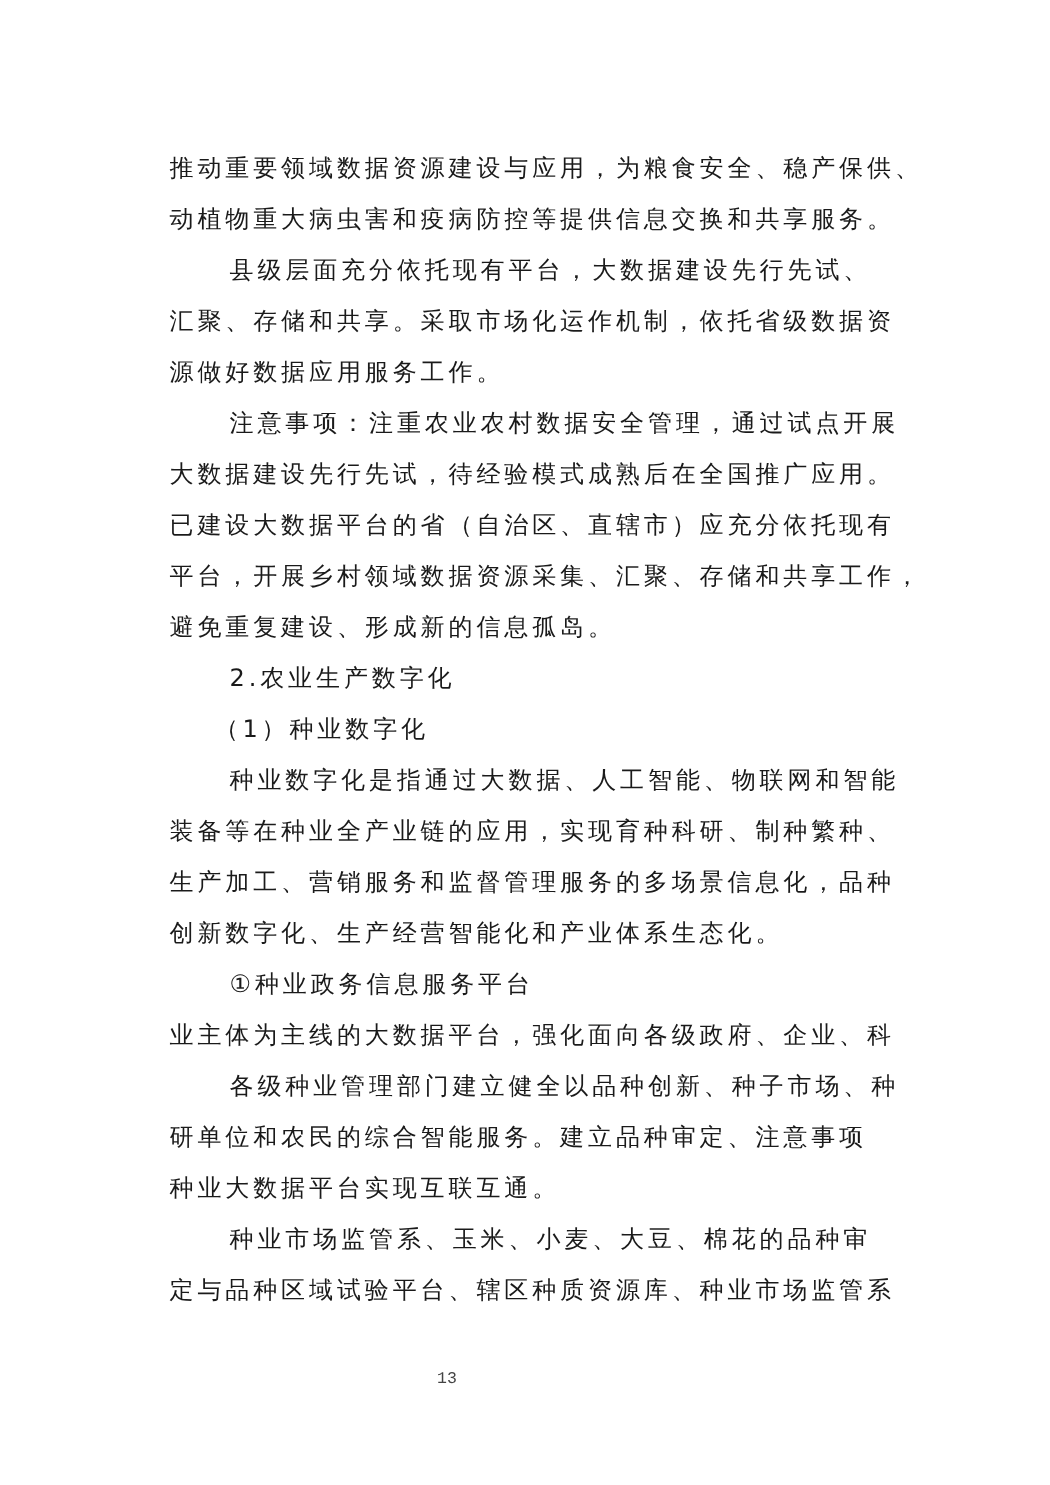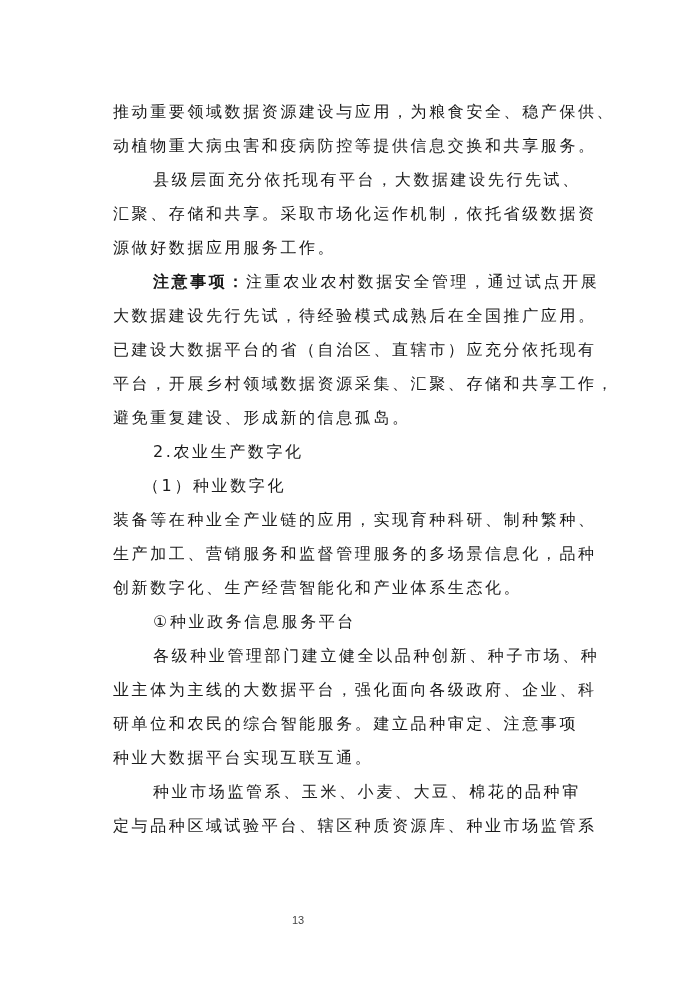--- a/index.html
+++ b/index.html
@@ -2,46 +2,47 @@
 <html><head>
 <meta charset="utf-8">
 <style>
   html, body { margin: 0; padding: 0; background: #ffffff; }
   body { width: 700px; height: 990px; position: relative; overflow: hidden;
          font-family: "DejaVu Serif", "Liberation Serif", serif; color: #1a1a1a; }
   .page { position: absolute; left: 113px; top: 95px; width: 482px; }
   .line { height: 34px; line-height: 34px; font-size: 16px; white-space: nowrap;
           letter-spacing: 2.6px; overflow: visible; }
   .indent { padding-left: 40px; }
-  .bold { font-weight: bold; }
+  .bold { font-weight: normal; }
   .heading { font-weight: normal; font-family: "DejaVu Sans", "Liberation Sans", sans-serif; }
   .page-number { position: absolute; top: 914px; left: 0; width: 596px; text-align: center;
-                 font-size: 11px; color: #444; font-family: Liberation Sans, sans-serif; }
+                 font-size: 11px; color: #444; font-family: Liberation Mono, monospace; }
 </style>
 </head>
 <body>
 
 <div class="page">
   <div class="line">推动重要领域数据资源建设与应用，为粮食安全、稳产保供、</div>
   <div class="line">动植物重大病虫害和疫病防控等提供信息交换和共享服务。</div>
   <div class="line indent">县级层面充分依托现有平台，大数据建设先行先试、</div>
   <div class="line">汇聚、存储和共享。采取市场化运作机制，依托省级数据资</div>
   <div class="line">源做好数据应用服务工作。</div>
   <div class="line indent"><span class="bold">注意事项：</span><span>注重农业农村数据安全管理，通过试点开展</span></div>
   <div class="line">大数据建设先行先试，待经验模式成熟后在全国推广应用。</div>
   <div class="line">已建设大数据平台的省（自治区、直辖市）应充分依托现有</div>
   <div class="line">平台，开展乡村领域数据资源采集、汇聚、存储和共享工作，</div>
   <div class="line">避免重复建设、形成新的信息孤岛。</div>
   <div class="line indent heading">2.农业生产数字化</div>
   <div class="line heading" style="padding-left:30px">（1）种业数字化</div>
+  <div class="line indent">种业数字化是指通过大数据、人工智能、物联网和智能</div>
   <div class="line">装备等在种业全产业链的应用，实现育种科研、制种繁种、</div>
   <div class="line">生产加工、营销服务和监督管理服务的多场景信息化，品种</div>
   <div class="line">创新数字化、生产经营智能化和产业体系生态化。</div>
   <div class="line indent heading">①种业政务信息服务平台</div>
+  <div class="line">业主体为主线的大数据平台，强化面向各级政府、企业、科</div>
   <div class="line indent">各级种业管理部门建立健全以品种创新、种子市场、种</div>
-  <div class="line">业主体为主线的大数据平台，强化面向各级政府、企业、科</div>
   <div class="line">研单位和农民的综合智能服务。建立品种审定、注意事项</div>
   <div class="line">种业大数据平台实现互联互通。</div>
   <div class="line indent">种业市场监管系、玉米、小麦、大豆、棉花的品种审</div>
   <div class="line">定与品种区域试验平台、辖区种质资源库、种业市场监管系</div>
 </div>
 
 <div class="page-number">13</div>
 
 </body></html>

